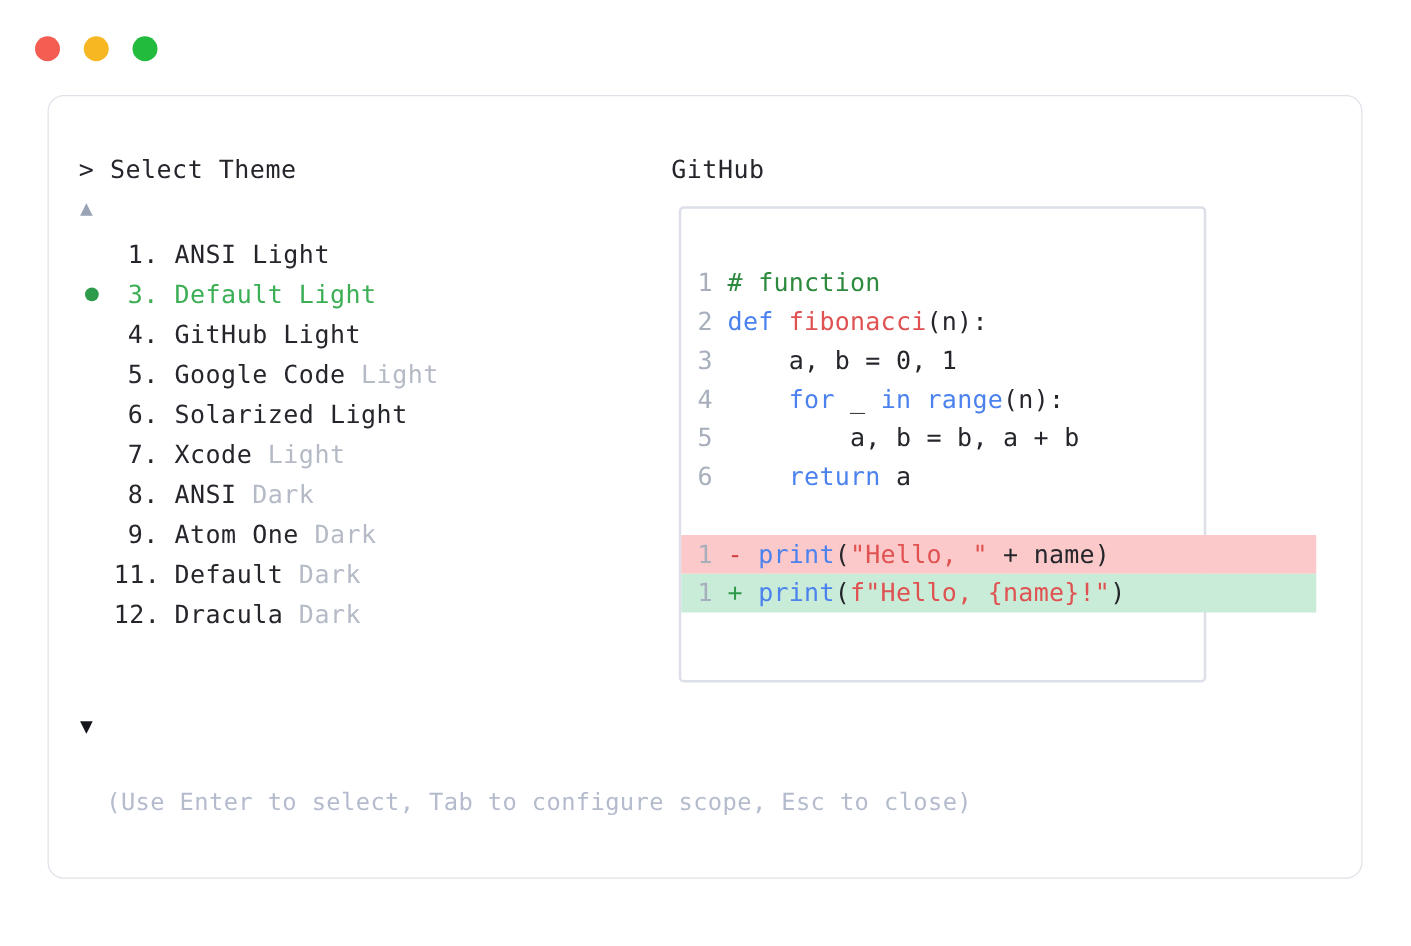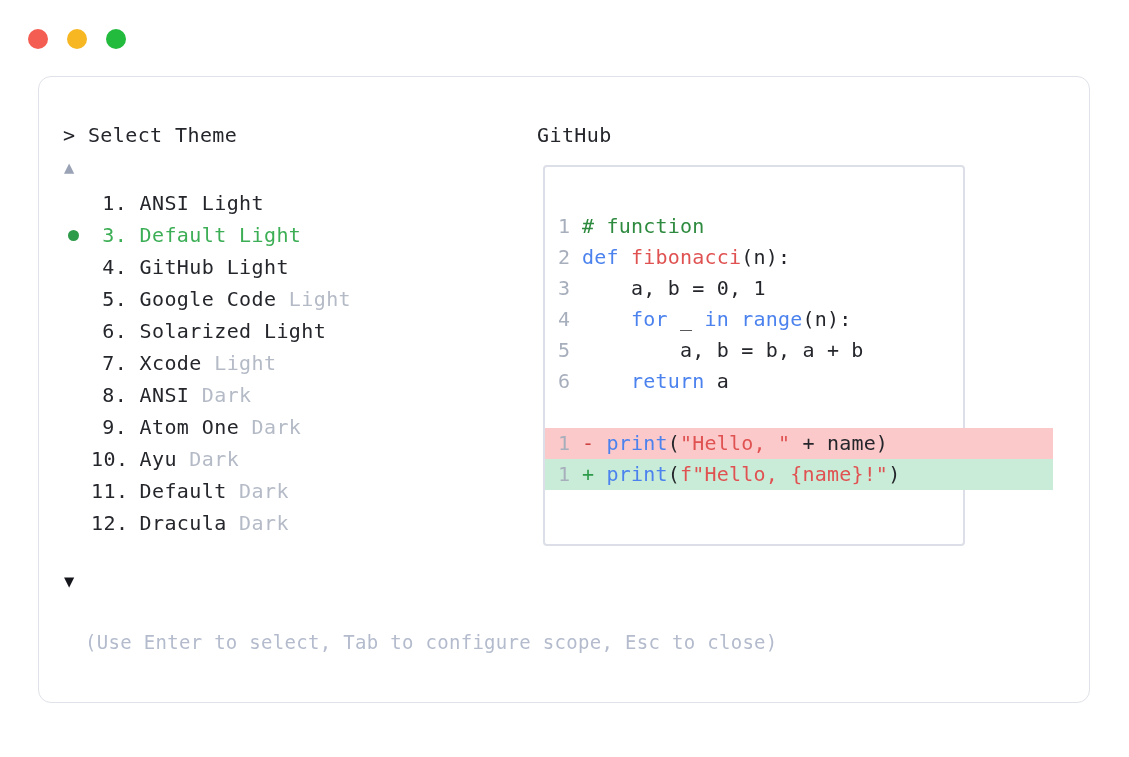--- a/index.html
+++ b/index.html
@@ -210,21 +210,20 @@
 
     <div class="theme-list" id="theme-list">
         <div class="theme-row"><span class="row-body"><span class="num">1.</span><span> ANSI </span><span class="suffix strong">Light</span></span></div>
         <div class="theme-row selected"><span class="bullet"></span><span class="row-body"><span class="num">3.</span><span> Default </span><span class="suffix strong">Light</span></span></div>
         <div class="theme-row"><span class="row-body"><span class="num">4.</span><span> GitHub </span><span class="suffix strong">Light</span></span></div>
         <div class="theme-row"><span class="row-body"><span class="num">5.</span><span> Google Code </span><span class="suffix">Light</span></span></div>
         <div class="theme-row"><span class="row-body"><span class="num">6.</span><span> Solarized </span><span class="suffix strong">Light</span></span></div>
         <div class="theme-row"><span class="row-body"><span class="num">7.</span><span> Xcode </span><span class="suffix">Light</span></span></div>
         <div class="theme-row"><span class="row-body"><span class="num">8.</span><span> ANSI </span><span class="suffix">Dark</span></span></div>
         <div class="theme-row"><span class="row-body"><span class="num">9.</span><span> Atom One </span><span class="suffix">Dark</span></span></div>
-        <div class="theme-row"><span class="row-body"><span class="num">10.</span><span> Ayu </span><span class="suffix">Dark</span></span></div>
         <div class="theme-row"><span class="row-body"><span class="num">11.</span><span> Default </span><span class="suffix">Dark</span></span></div>
         <div class="theme-row"><span class="row-body"><span class="num">12.</span><span> Dracula </span><span class="suffix">Dark</span></span></div>
       </div>
 
     <div class="arrow arrow-down">▼</div>
 
     <div class="hint">(Use Enter to select, Tab to configure scope, Esc to close)</div>
   </div>
 
   <div class="preview-label">GitHub</div>

